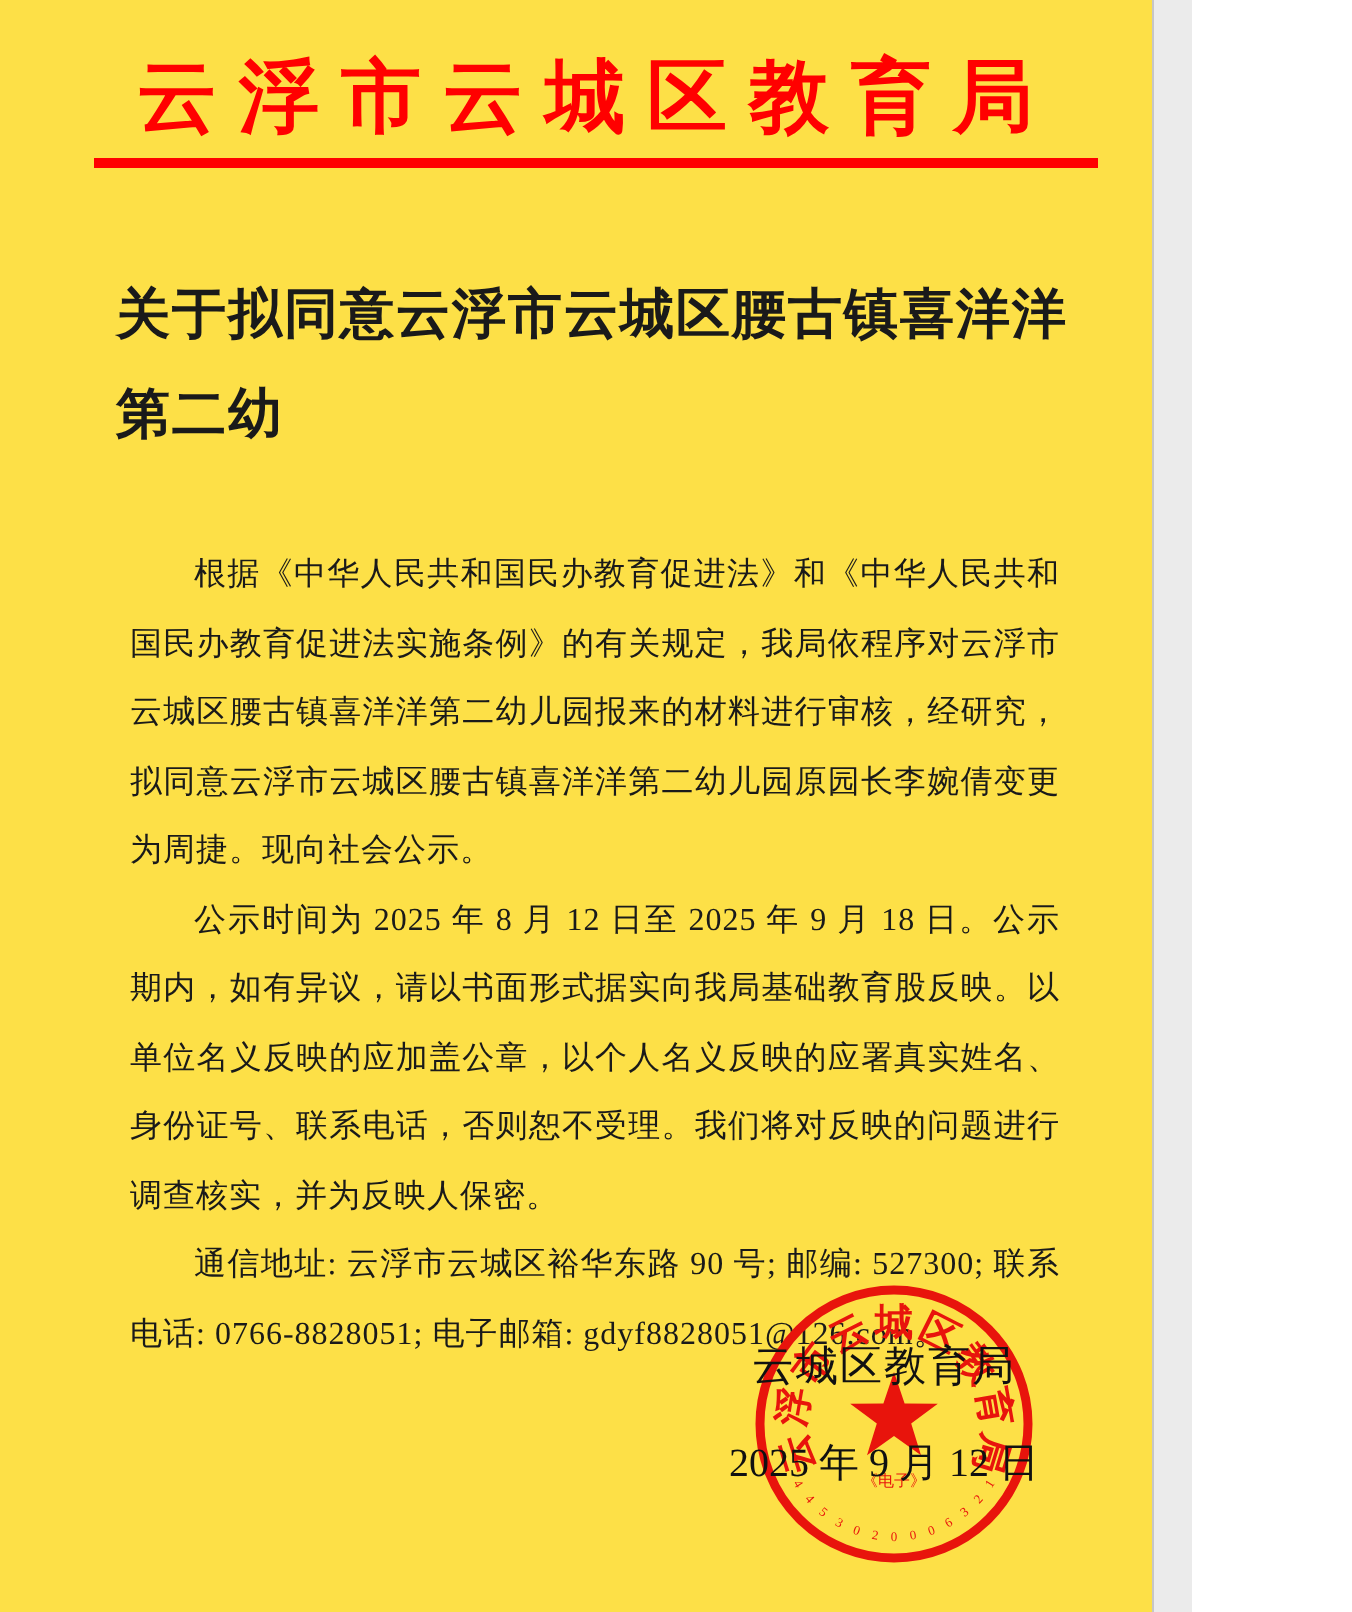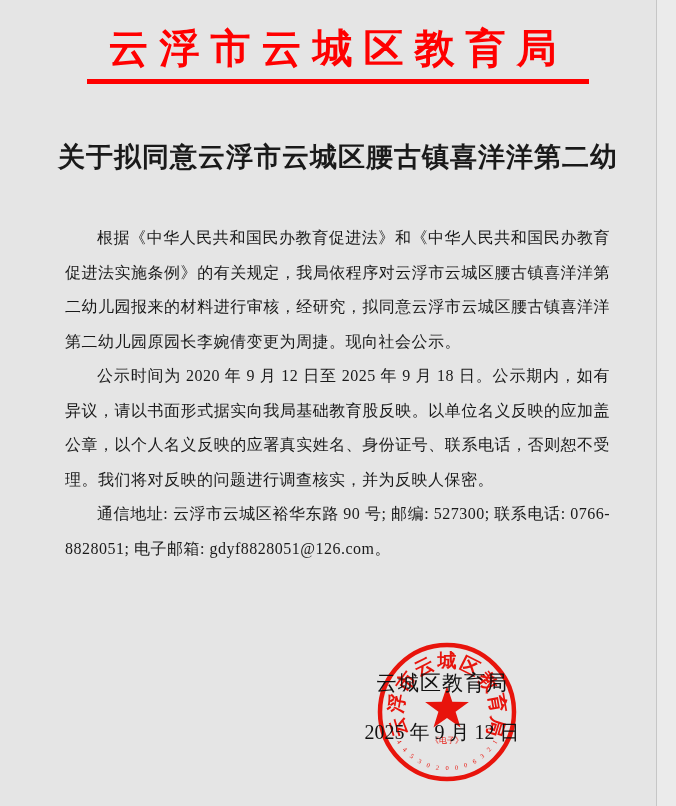--- a/index.html
+++ b/index.html
@@ -1,20 +1,20 @@
 <!DOCTYPE html>
 <html><head>
 <meta charset="utf-8">
 <style>
   html, body { margin: 0; padding: 0; background: #ffffff; }
   .page {
     position: relative;
-    width: 676px;
+    width: 596px;
     height: 806px;
-    background: #e5e5e5;
+    background: #fde047;
     overflow: hidden;
     font-family: "Liberation Serif", "DejaVu Serif", serif;
     color: #1a1a1a;
   }
   .edge-strip {
     position: absolute;
     top: 0; right: 0;
     width: 19px; height: 100%;
     background: #ebebeb;
     border-left: 1px solid #c6c6c6;
@@ -80,21 +80,21 @@
   <h1 class="doc-header">云浮市云城区教育局</h1>
 
   <div class="red-rule"></div>
 
   <h2 class="doc-title">
     <span>关于拟同意云浮市云城区腰古镇喜洋洋第二幼</span><br>
   </h2>
 
   <div class="doc-body">
     <p>根据《中华人民共和国民办教育促进法》和《中华人民共和国民办教育促进法实施条例》的有关规定，我局依程序对云浮市云城区腰古镇喜洋洋第二幼儿园报来的材料进行审核，经研究，拟同意云浮市云城区腰古镇喜洋洋第二幼儿园原园长李婉倩变更为周捷。现向社会公示。</p>
-    <p>公示时间为 2020 年 9 月 12 日至 2025 年 9 月 18 日。公示期内，如有异议，请以书面形式据实向我局基础教育股反映。以单位名义反映的应加盖公章，以个人名义反映的应署真实姓名、身份证号、联系电话，否则恕不受理。我们将对反映的问题进行调查核实，并为反映人保密。</p>
+    <p>公示时间为 2025 年 8 月 12 日至 2025 年 9 月 18 日。公示期内，如有异议，请以书面形式据实向我局基础教育股反映。以单位名义反映的应加盖公章，以个人名义反映的应署真实姓名、身份证号、联系电话，否则恕不受理。我们将对反映的问题进行调查核实，并为反映人保密。</p>
     <p>通信地址: 云浮市云城区裕华东路 90 号; 邮编: 527300; 联系电话: 0766-8828051; 电子邮箱: gdyf8828051@126.com。</p>
   </div>
 
   <div class="seal-wrap">
     <svg id="seal-svg" width="150" height="150" viewBox="0 0 150 150">
       <circle id="seal-ring" cx="75" cy="75" r="67" fill="none" stroke-width="4.5" stroke="#e8140c"></circle>
       <polygon id="seal-star" points="75,49 69.7,64.7 53.1,64.9 66.4,74.8 61.5,90.6 75,81 88.5,90.6 83.6,74.8 96.9,64.9 80.3,64.7" fill="#e8140c"></polygon>
       <text id="seal-subtext" x="75" y="106" text-anchor="middle" font-size="8" fill="#e8140c">《电子》</text>
       <g id="seal-arc-chars">
           <text x="28.14106695781126" y="89.32621353141408" text-anchor="middle" dominant-baseline="middle" font-size="19" fill="#e8140c" font-weight="bold" transform="rotate(-107 28.14106695781126 89.32621353141408)">云</text>

